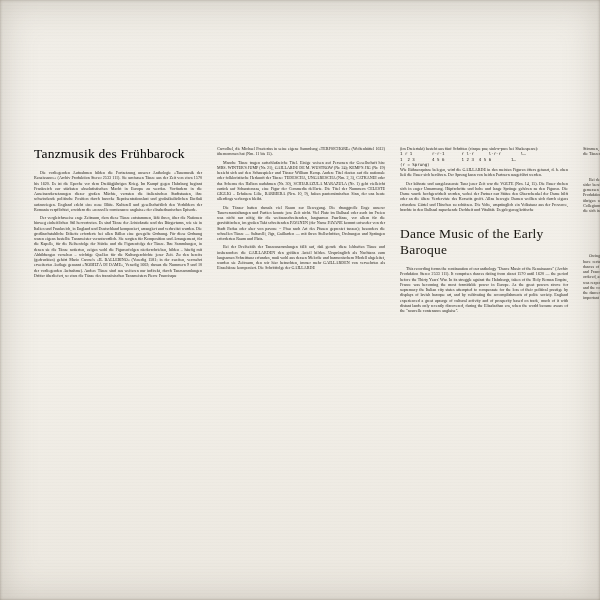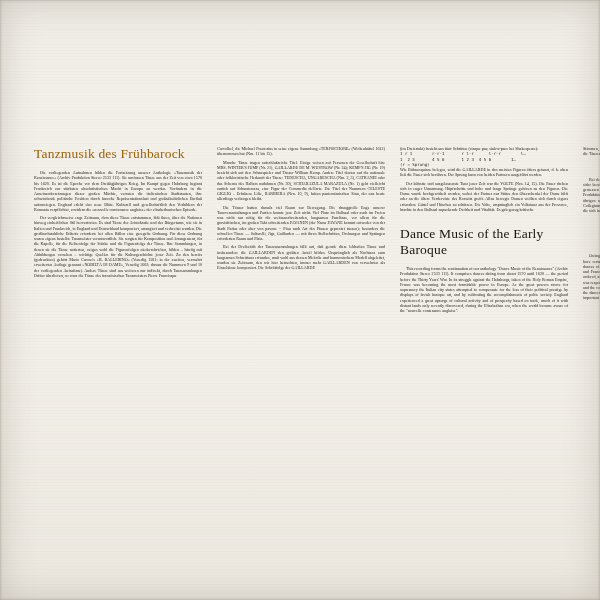--- a/index.html
+++ b/index.html
@@ -55,21 +55,21 @@
   .col {
     width: 168px;
     flex: 0 0 168px;
   }
   h1 {
     font-family: "Liberation Serif", serif;
     font-size: 13.5px;
     font-weight: normal;
     letter-spacing: 0.2px;
     margin: 0 0 8px 0;
-    color: #a16207;
+    color: #000000;
   }
   h2 {
     font-family: "Liberation Serif", serif;
     font-size: 13.5px;
     font-weight: normal;
     letter-spacing: 0.2px;
     margin: 14px 0 8px 0;
     color: #16140f;
   }
   p {

